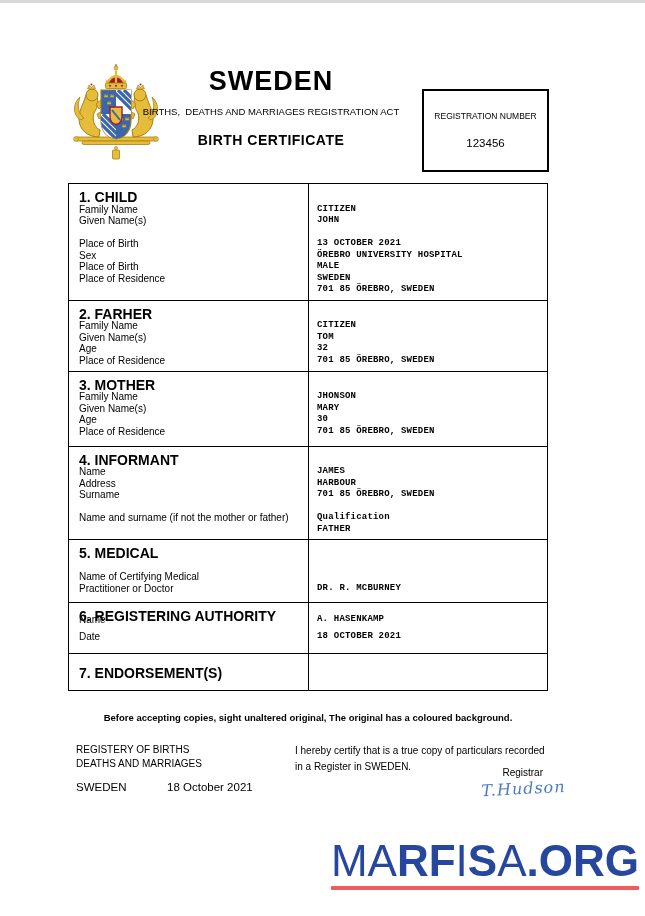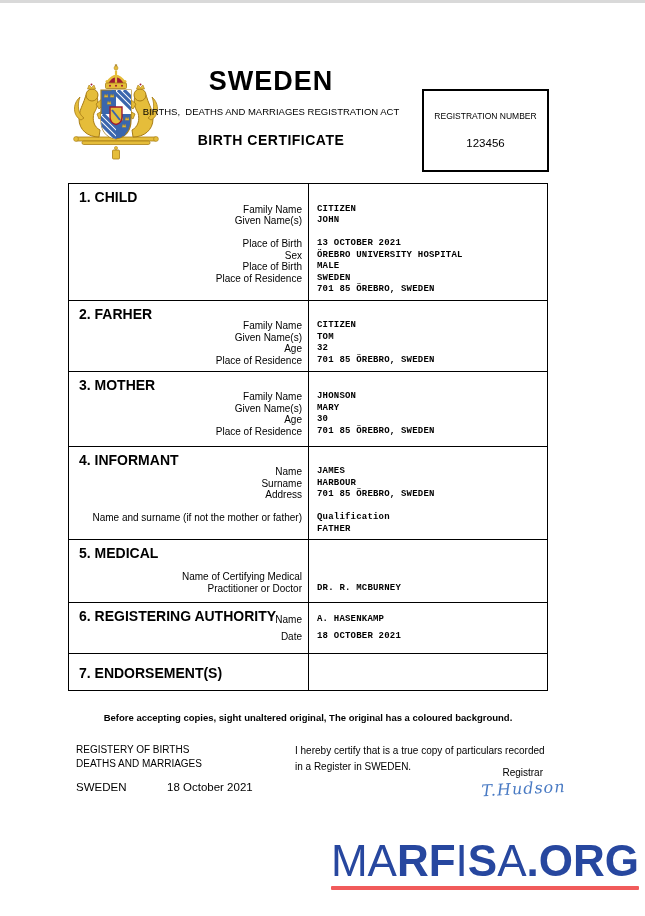--- a/index.html
+++ b/index.html
@@ -27,21 +27,21 @@
   .crow + .crow { border-top:1px solid #000; }
   .crow:nth-child(1){ min-height:115px; }
   .crow:nth-child(2){ min-height:71px; }
   .crow:nth-child(3){ min-height:75px; }
   .crow:nth-child(4){ min-height:89px; }
   .crow:nth-child(5){ min-height:63px; }
   .crow:nth-child(6){ min-height:51px; }
   .crow:nth-child(7){ min-height:37px; }
   .c-left { width:239px; padding:8px 6px 4px 10px; position:relative; }
   .sec-title { font-size:14px; font-weight:bold; line-height:11.5px; color:#000; text-align:left; }
-  .labels { text-align:right; font-size:10px; line-height:11.5px; color:#000; }
+  .labels { text-align:left; font-size:10px; line-height:11.5px; color:#000; }
   .c-right { flex:1; border-left:1px solid #000; padding:8px 4px 4px 8px; }
   .values { margin-top:11.5px; font-family:"Liberation Mono", monospace;
     font-weight:bold; font-size:9px; line-height:11.5px; letter-spacing:0.2px; color:#000; }
   .line { min-height:11.5px; white-space:nowrap; }
   .crow:nth-child(6) .sec-title { position:absolute; top:8px; left:10px; }
   .crow:nth-child(6) .labels { padding-top:3px; }
   .crow:nth-child(6) .values { margin-top:3px; }
   .crow:nth-child(6) .line { min-height:17px; }
   .crow:nth-child(7) .c-left { padding-top:14px; }
 
@@ -216,22 +216,22 @@
             <div class="line">701 85 ÖREBRO, SWEDEN</div>
           </div>
       </div>
     </div>
 
     <div class="crow">
       <div class="c-left">
         <div class="sec-title">4. INFORMANT</div>
         <div class="labels">
             <div class="line">Name</div>
+            <div class="line">Address</div>
             <div class="line">Surname</div>
-            <div class="line">Address</div>
             <div class="line">&nbsp;</div>
             <div class="line">Name and surname (if not the mother or father)</div>
             <div class="line">&nbsp;</div>
           </div>
       </div>
       <div class="c-right">
         <div class="values">
             <div class="line">JAMES</div>
             <div class="line">HARBOUR</div>
             <div class="line">701 85 ÖREBRO, SWEDEN</div>

